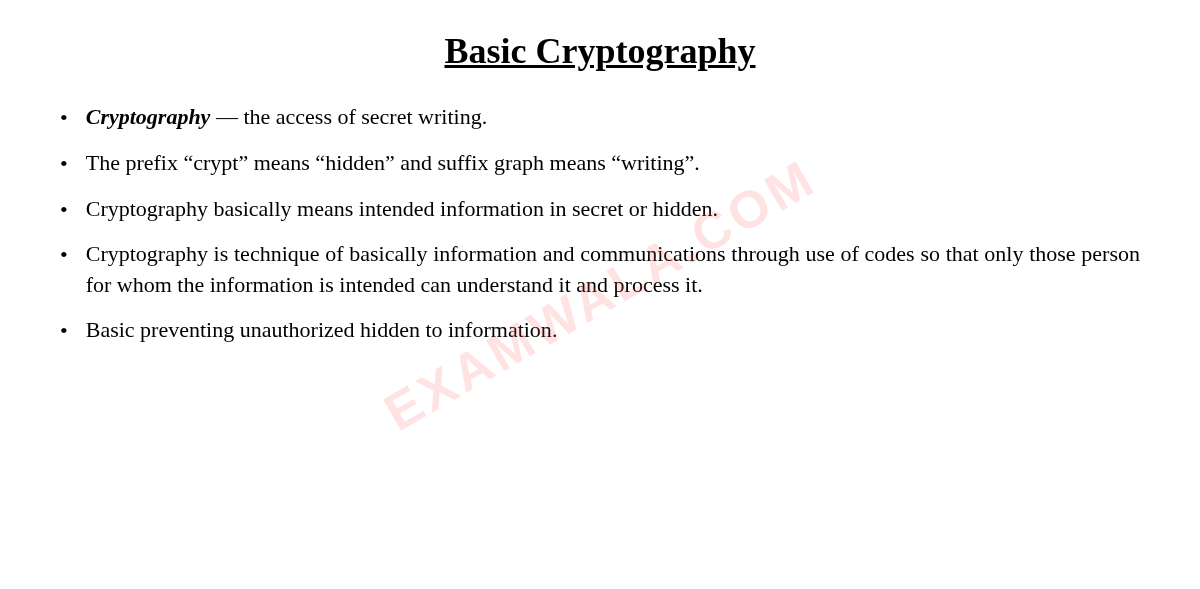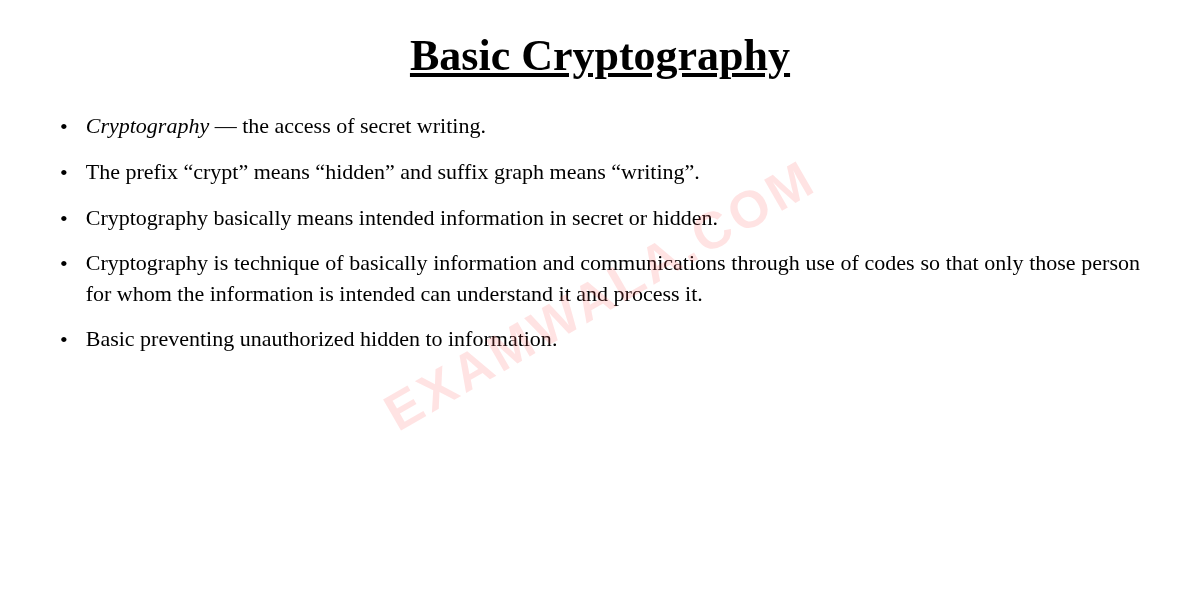--- a/index.html
+++ b/index.html
@@ -20,21 +20,21 @@
     .page-container {
       width: 1200px;
       height: 589px;
       background: #ffffff;
       padding: 20px 60px 20px 60px;
       position: relative;
     }
 
     .title {
       text-align: center;
-      font-size: 44px;
+      font-size: 36px;
       font-weight: bold;
       text-decoration: underline;
       margin-bottom: 30px;
       margin-top: 10px;
       font-family: 'Times New Roman', Times, serif;
     }
 
     .bullet-list {
       list-style: none;
       padding: 0;
@@ -57,21 +57,21 @@
       flex-shrink: 0;
       margin-top: 1px;
     }
 
     .bullet-content {
       flex: 1;
     }
 
     .italic-bold {
       font-style: italic;
-      font-weight: normal;
+      font-weight: bold;
     }
 
     .underline {
     }
 
     .watermark {
       position: absolute;
       top: 50%;
       left: 50%;
       transform: translate(-50%, -50%) rotate(-30deg);

